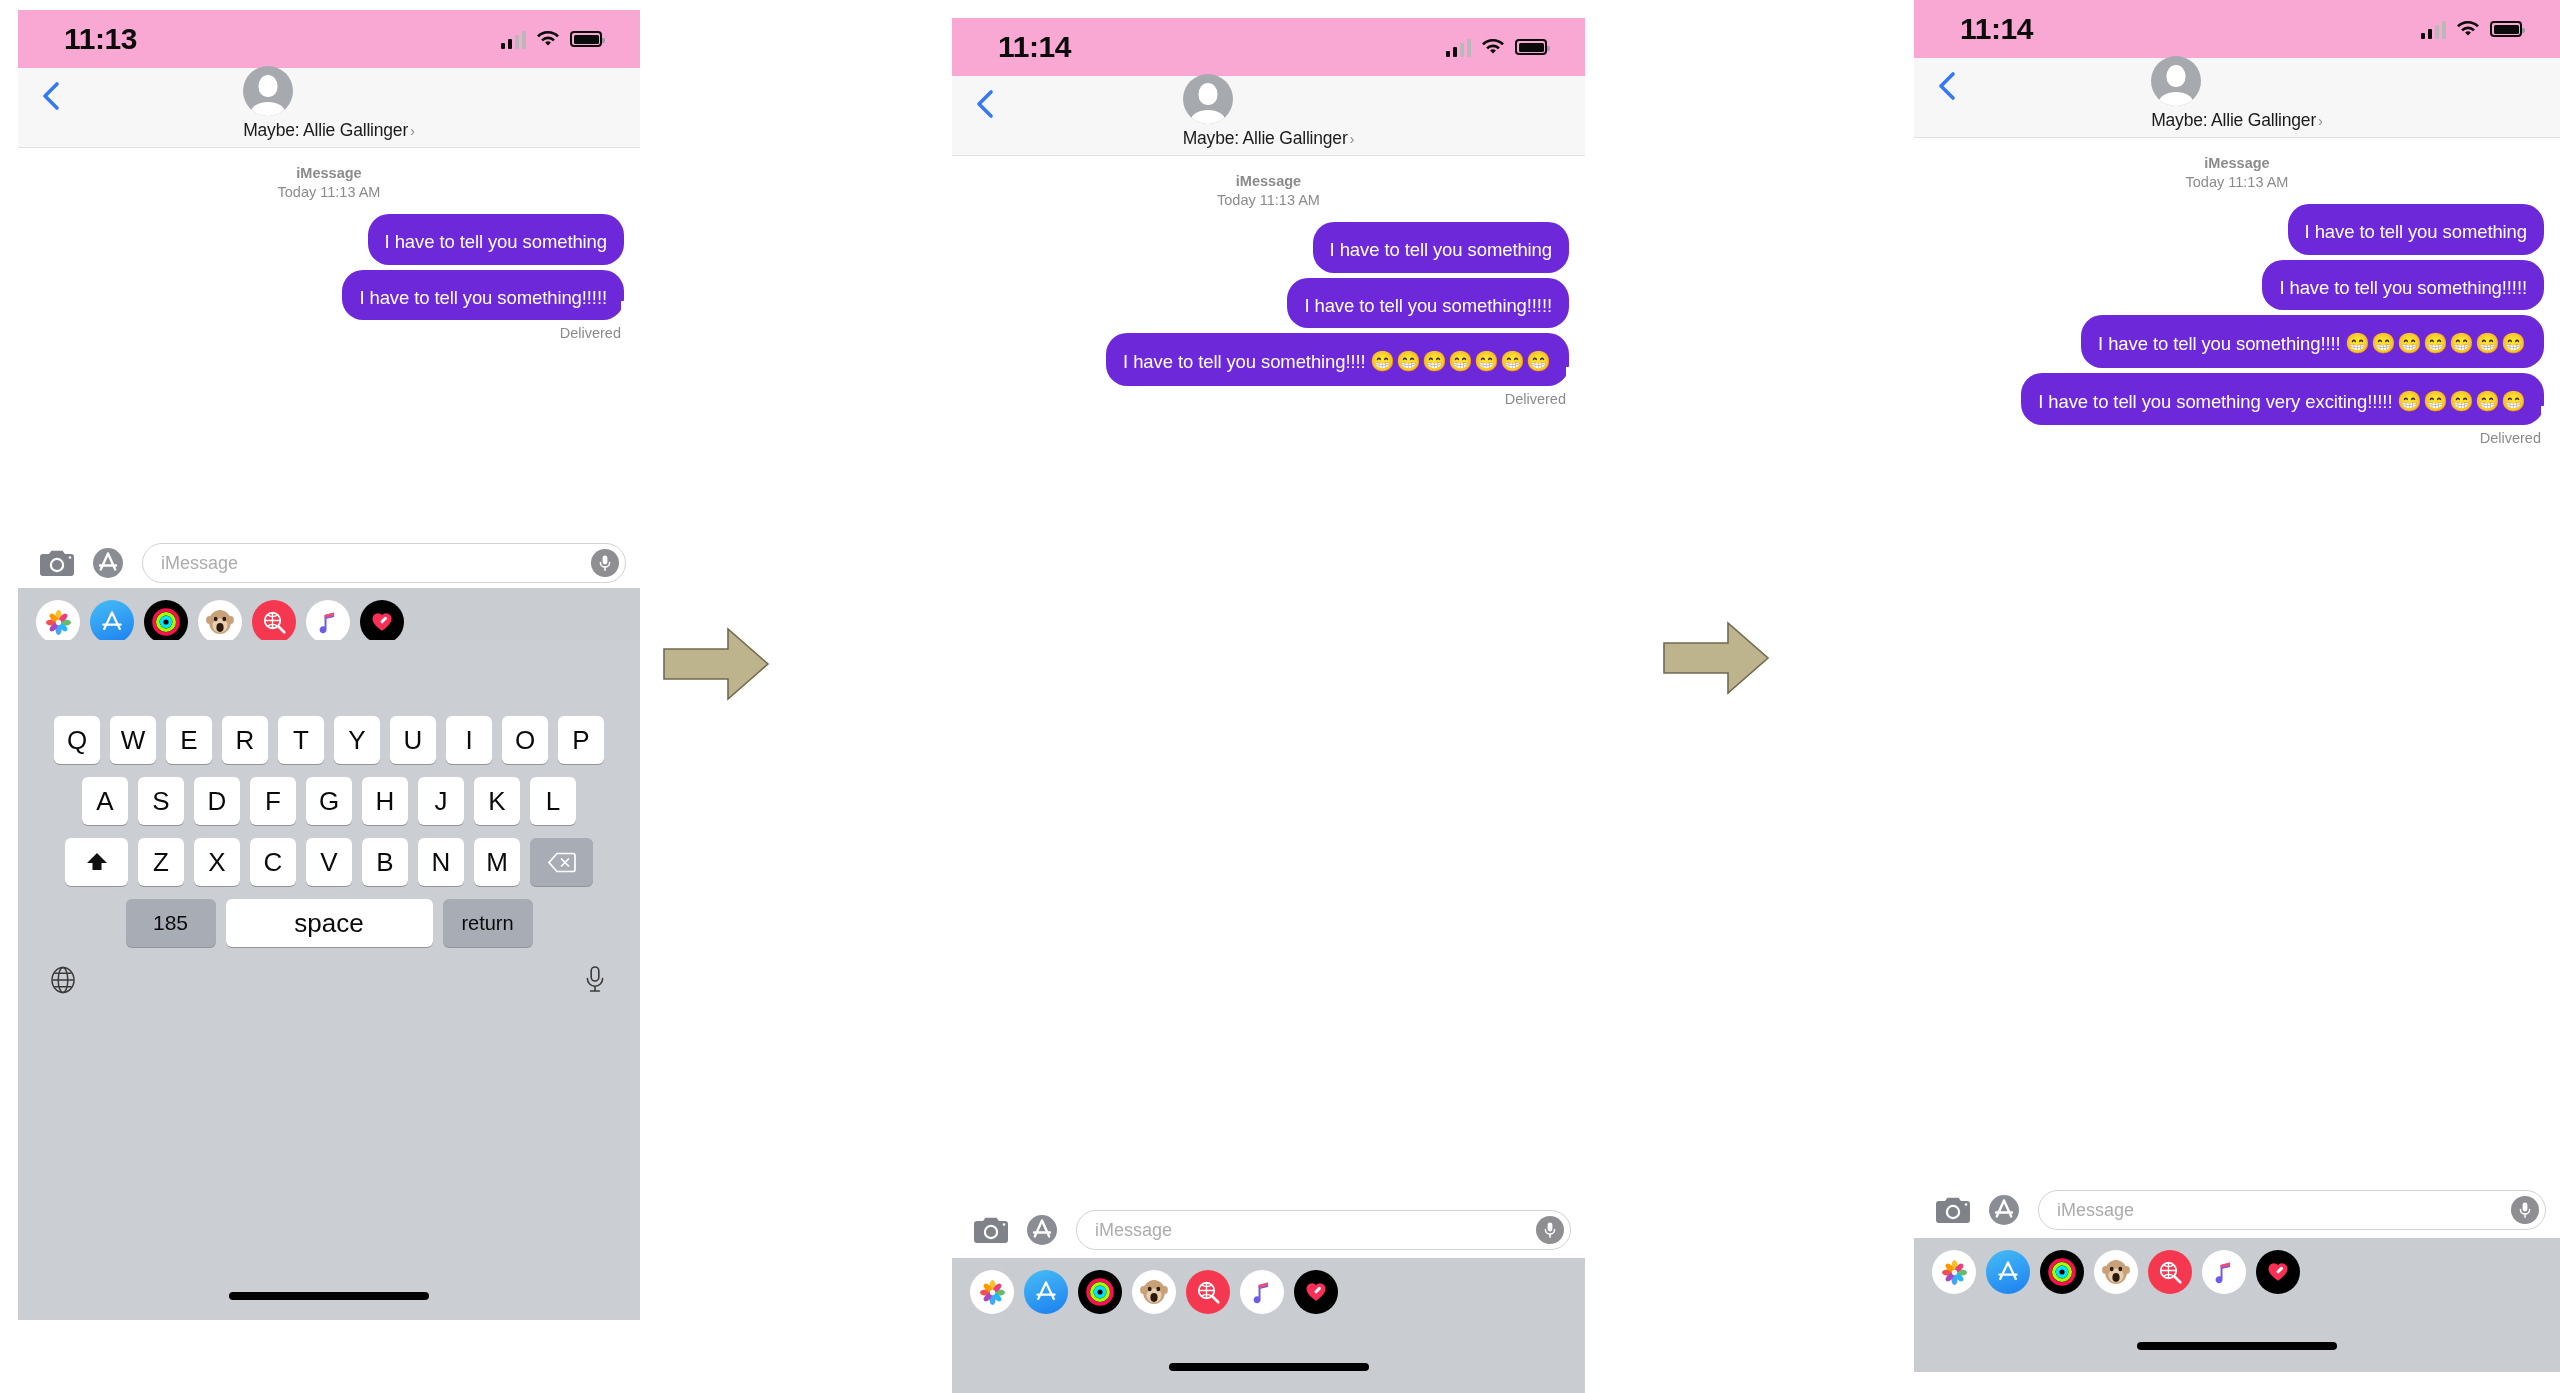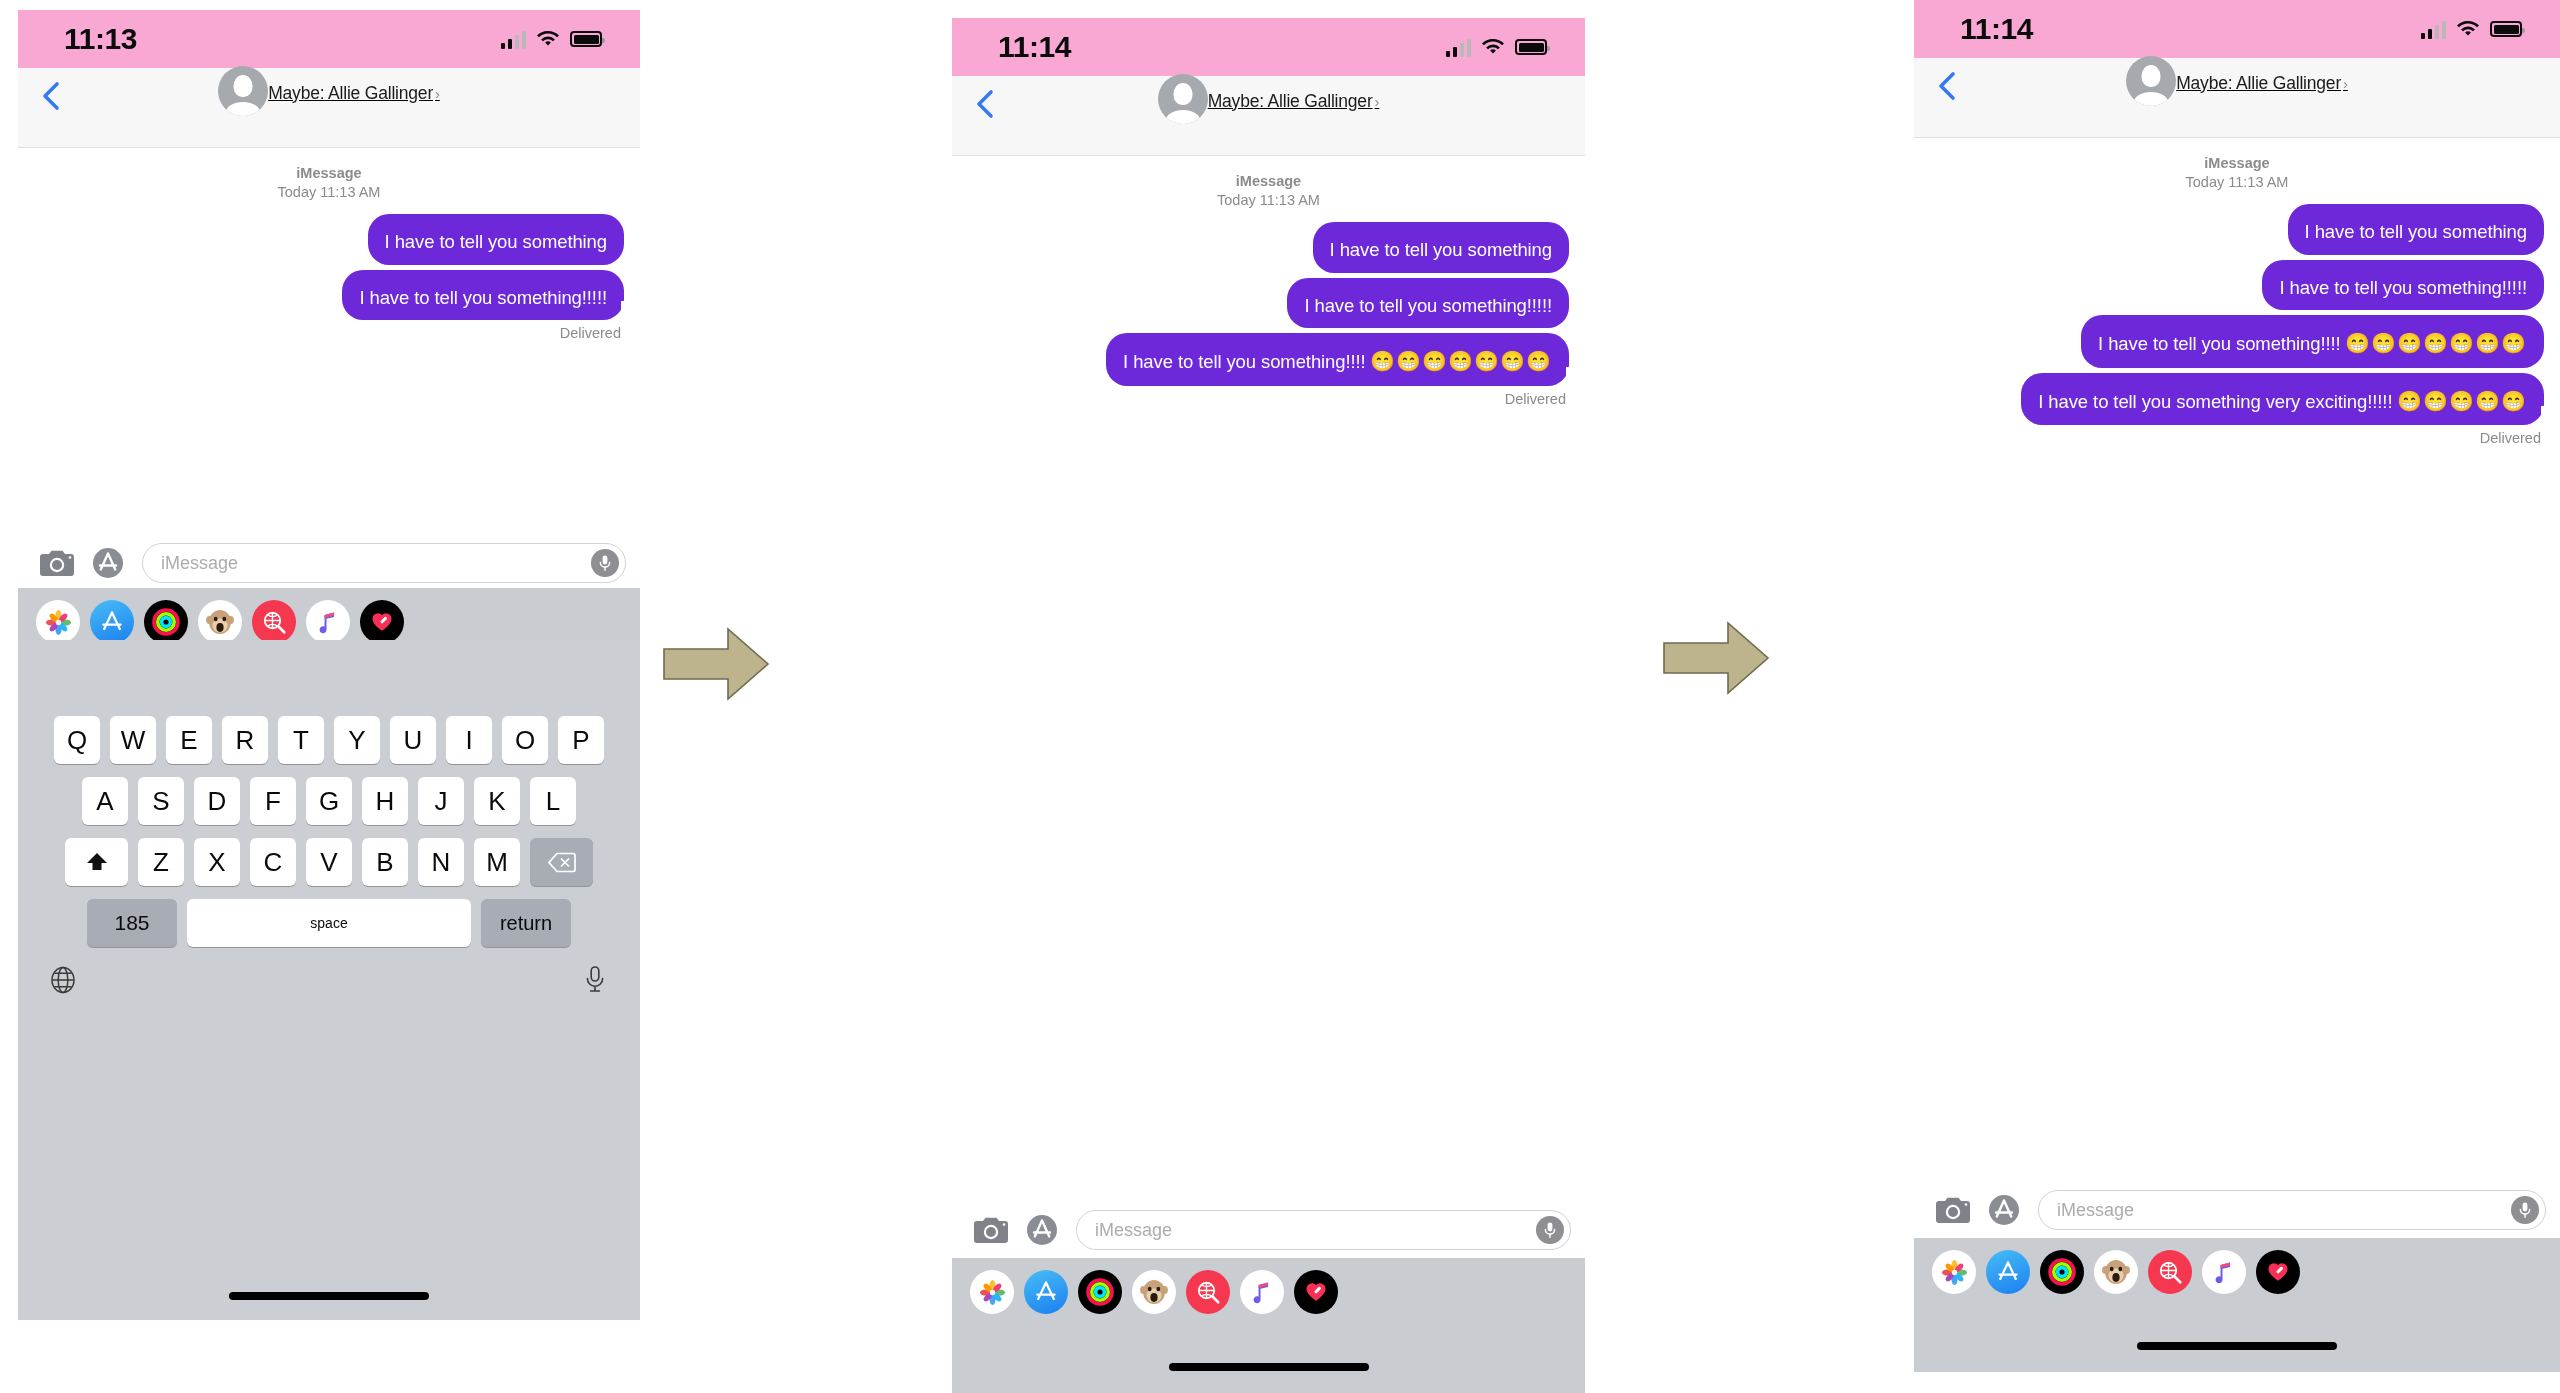--- a/index.html
+++ b/index.html
@@ -82,24 +82,23 @@
   }
   .back-chevron {
     position: absolute;
     left: 22px;
     top: 12px;
     width: 24px; height: 24px;
   }
   .back-chevron svg { display: block; }
   .contact-block {
     display: flex;
-    flex-direction: row;
-    align-items: center;
+    flex-direction: column;
+    align-items: flex-start;
     margin-top: -2px;
-    text-decoration: underline;
   }
   .avatar {
     width: 50px; height: 50px;
     border-radius: 50%;
     background: #a6a9ae;
     position: relative;
     overflow: hidden;
   }
   .avatar .head {
     position: absolute;
@@ -296,22 +295,22 @@
     font-size: 26px;
     color: #0a0a0a;
     box-shadow: 0 1px 0 rgba(0,0,0,0.28);
     flex: 0 0 auto;
   }
   .key.wide-dark {
     background: #a8acb5;
     width: 90px;
   }
   .key.space {
-    width: 284px;
-    font-size: 14px;
+    width: 207px;
+    font-size: 26px;
   }
   .key.shift, .key.del { background: #ffffff; width: 63px; }
   .key.del { background: #a8acb5; }
   .kb-row.bottom {
     justify-content: space-between;
     padding: 0 28px;
     margin-top: 16px;
     margin-bottom: 0;
   }
   .kb-bottom-icon { width: 34px; height: 34px; display: flex; align-items: center; justify-content: center; }

